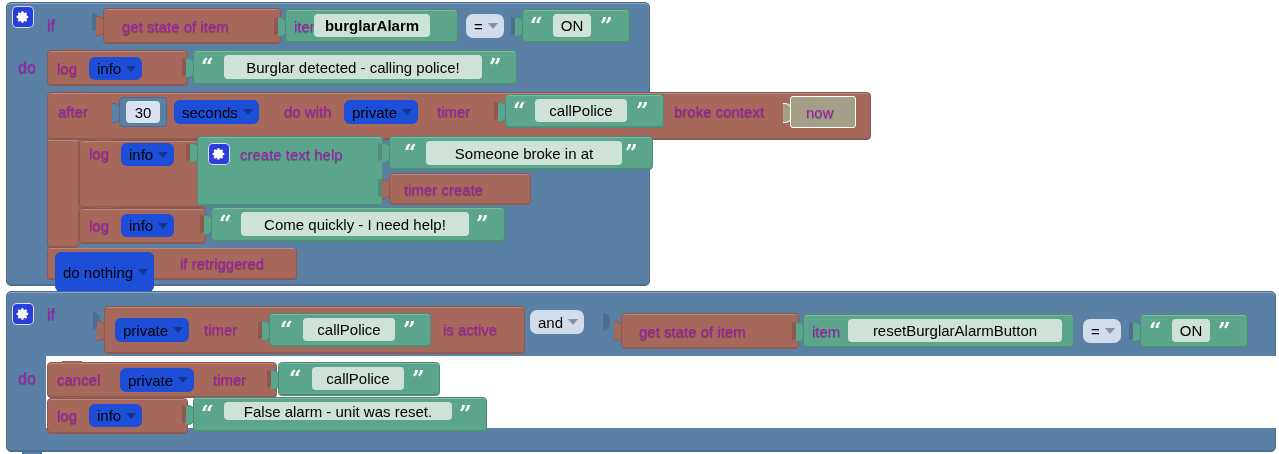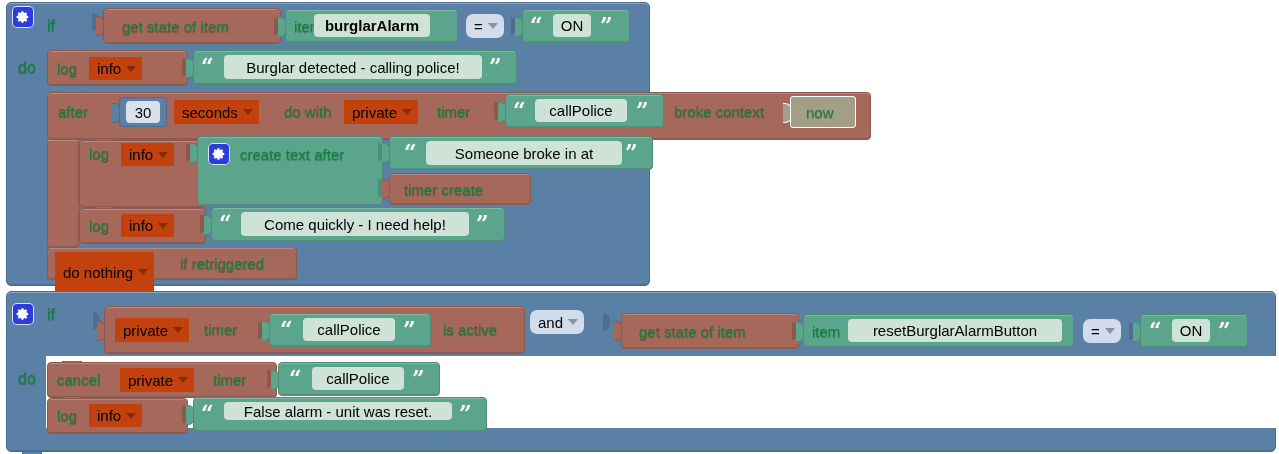--- a/index.html
+++ b/index.html
@@ -52,21 +52,21 @@
   }
   
   .mth{
     background:#5b80a5;
     border:1px solid #4a6c90;
     border-radius:4px;
   }
 
   .lbl{
     position:absolute;
-    color:#15803d;
+    color:#a21caf;
     font-size:15px;
     line-height:1;
     white-space:nowrap;
     text-shadow:0 1px 1px rgba(0,0,0,.30);
   }
 
   
   .fld{
     position:absolute;
     box-sizing:border-box;
@@ -78,22 +78,22 @@
     display:flex;align-items:center;justify-content:center;
     white-space:nowrap;
     padding:0 6px;
   }
   .fld.num{background:#d7e2ee;}
 
   
   .dd{
     position:absolute;
     box-sizing:border-box;
-    background:#c2410c;
-    border-radius:1px;
+    background:#1d4ed8;
+    border-radius:6px;
     color:#000;
     font-size:15px;
     line-height:1;
     display:flex;align-items:center;
     white-space:nowrap;
     padding:0 4px 0 8px;
   }
   .dd.lav{background:#d3dcea;border-radius:7px;}
   .caret{
     display:inline-block;
@@ -288,21 +288,21 @@
 <div class="nub grn-n" style="left:190px;top:143px;"></div>
 <div class="blk grn" style="left:197px;top:136px;width:186px;height:70px;">
   <div class="stipple"></div>
 </div>
 <div class="gear" style="left:208px;top:143px;">
   <svg width="14" height="14" viewBox="0 0 24 24" aria-hidden="true">
     <path fill="#ffffff" d="M12 8.2a3.8 3.8 0 1 0 0 7.6 3.8 3.8 0 0 0 0-7.6zm0 5.9a2.1 2.1 0 1 1 0-4.2 2.1 2.1 0 0 1 0 4.2z"></path>
     <path fill="#ffffff" d="M21 13.6v-3.2l-2.4-.4a6.9 6.9 0 0 0-.8-1.9l1.4-2-2.3-2.3-2 1.4a6.9 6.9 0 0 0-1.9-.8L12.6 2H9.4L9 4.4c-.7.2-1.3.5-1.9.8l-2-1.4L2.8 6.1l1.4 2c-.3.6-.6 1.2-.8 1.9L1 10.4v3.2l2.4.4c.2.7.5 1.3.8 1.9l-1.4 2 2.3 2.3 2-1.4c.6.3 1.2.6 1.9.8l.4 2.4h3.2l.4-2.4c.7-.2 1.3-.5 1.9-.8l2 1.4 2.3-2.3-1.4-2c.3-.6.6-1.2.8-1.9l2.4-.4z"></path>
   </svg>
 </div>
-<div class="lbl" style="left:240px;top:147px;">create text after</div>
+<div class="lbl" style="left:240px;top:147px;">create text help</div>
 <div class="sock" style="left:378px;top:143px;"></div>
 <div class="sock" style="left:378px;top:179px;"></div>
 
 <div class="nub grn-n" style="left:382px;top:143px;"></div>
 <div class="blk grn" style="left:389px;top:136px;width:264px;height:34px;">
   <div class="stipple"></div>
 </div>
 <div class="q" style="left:404px;top:141px;">“</div>
 <div class="fld" style="left:426px;top:141px;height:24px;min-width:196px;">Someone broke in at</div>
 <div class="q" style="left:625px;top:141px;">”</div>

